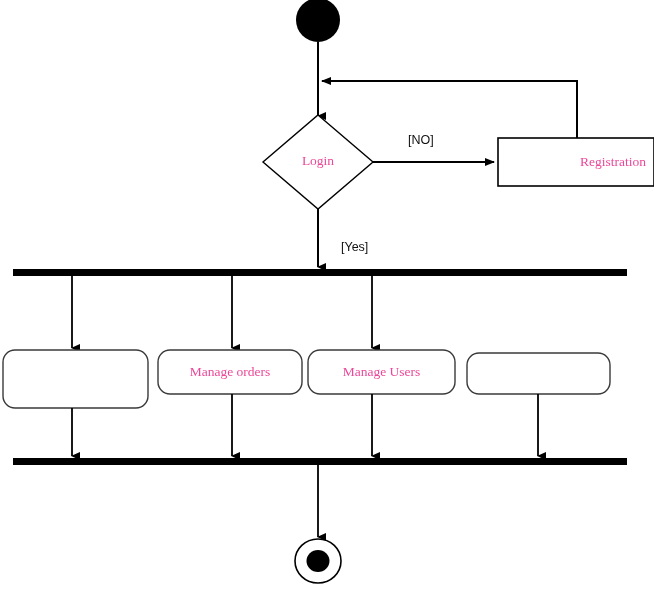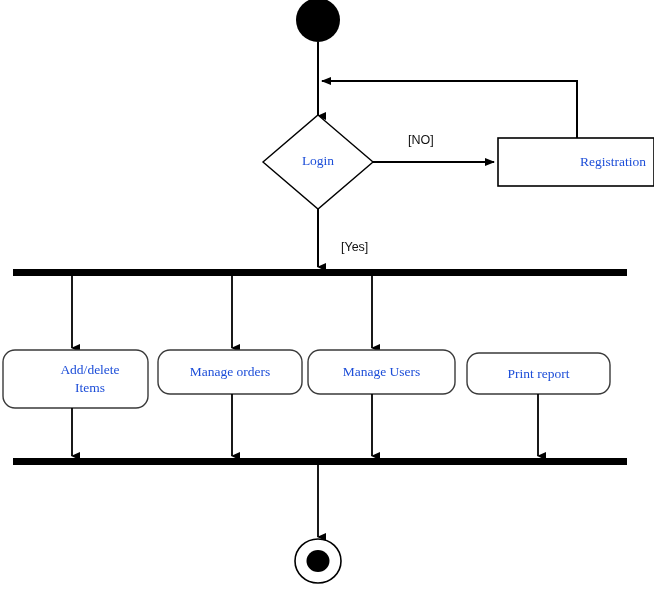--- a/index.html
+++ b/index.html
@@ -20,21 +20,21 @@
   #diagram-svg {
     position: absolute;
     left: 0;
     top: 0;
     width: 654px;
     height: 590px;
   }
   .node-label {
     position: absolute;
     font-family: "Liberation Serif", "DejaVu Serif", serif;
-    color: #1d4ed8;
+    color: #ec4899;
     white-space: pre;
     pointer-events: none;
   }
   .activity-label {
     font-size: 13.5px;
     line-height: 18px;
   }
   .decision-label {
     font-size: 13.5px;
   }
@@ -103,26 +103,23 @@
     <line x1="318" y1="465" x2="318" y2="537" stroke="#000000" stroke-width="1.8" marker-end="url(#arrow-down)"></line>
 
     <ellipse cx="318" cy="561" rx="23" ry="22" fill="#ffffff" stroke="#000000" stroke-width="1.6"></ellipse>
     <ellipse cx="318" cy="561" rx="11.5" ry="11" fill="#000000"></ellipse>
   </svg>
 
   <div class="node-label decision-label lbl-center" style="left:263px; top:153px; width:110px;">Login</div>
 
   <div class="node-label activity-label lbl-center" style="left:498px; top:153px; width:156px;padding-left:37px;">Registration</div>
 
-  <div class="node-label activity-label lbl-left" style="left:32px; top:361px; width:116px;">Add/delete
-Items</div>
 
   <div class="node-label activity-label lbl-center" style="left:308px; top:363px; width:147px;">Manage Users</div>
 
   <div class="node-label activity-label lbl-center" style="left:158px; top:363px; width:144px;">Manage orders</div>
 
-  <div class="node-label activity-label lbl-center" style="left:467px; top:365px; width:143px;">Print report</div>
 
   <div class="node-label guard-label lbl-left" style="left:408px; top:133px;">[NO]</div>
 
   <div class="node-label guard-label lbl-left" style="left:341px; top:240px;">[Yes]</div>
 
 </div>
 
 </body></html>

